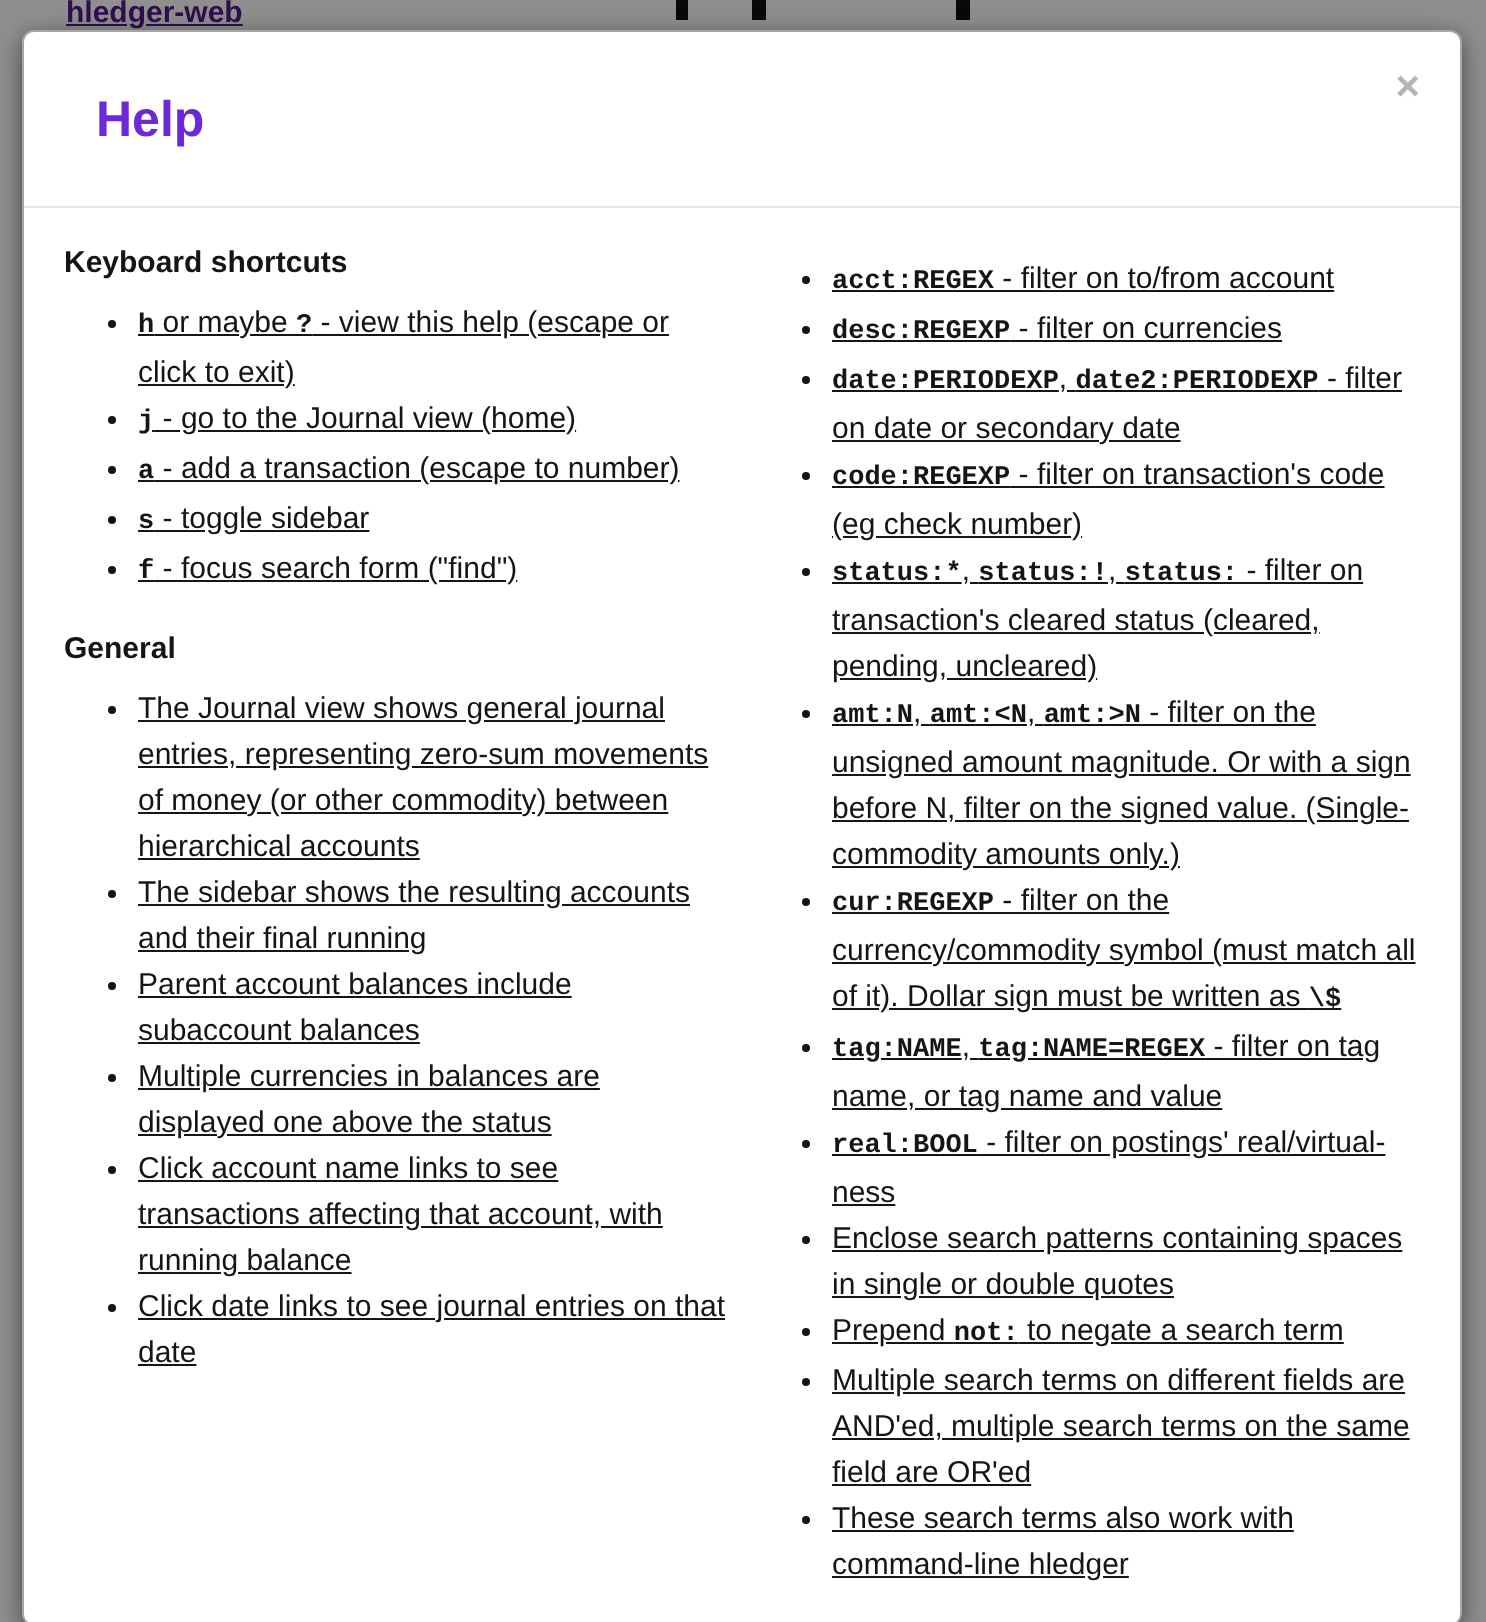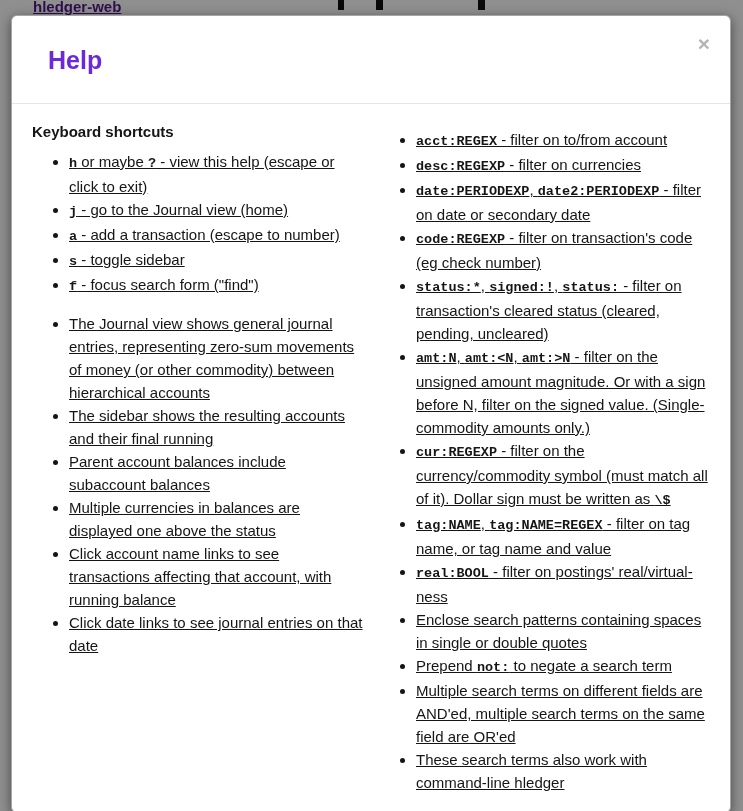--- a/index.html
+++ b/index.html
@@ -112,36 +112,37 @@
   <div class="modal-body">
     <div class="col">
         <h3 class="section-heading">Keyboard shortcuts</h3>
         <ul>
           <li><code>h</code><span> or maybe </span><code>?</code><span> - view this help (escape or click to exit)</span></li>
           <li><code>j</code><span> - go to the Journal view (home)</span></li>
           <li><code>a</code><span> - add a transaction (escape to number)</span></li>
           <li><code>s</code><span> - toggle sidebar</span></li>
           <li><code>f</code><span> - focus search form ("find")</span></li>
         </ul>
+        <h3 class="section-heading">General</h3>
         <ul>
           <li><span>The Journal view shows general journal entries, representing zero-sum movements of money (or other commodity) between hierarchical accounts</span></li>
           <li><span>The sidebar shows the resulting accounts and their final running</span></li>
           <li><span>Parent account balances include subaccount balances</span></li>
           <li><span>Multiple currencies in balances are displayed one above the status</span></li>
           <li><span>Click account name links to see transactions affecting that account, with running balance</span></li>
           <li><span>Click date links to see journal entries on that date</span></li>
         </ul>
       </div>
     <div class="col">
         <ul>
           <li><code>acct:REGEX</code><span> - filter on to/from account</span></li>
           <li><code>desc:REGEXP</code><span> - filter on currencies</span></li>
           <li><code>date:PERIODEXP</code><span>, </span><code>date2:PERIODEXP</code><span> - filter on date or secondary date</span></li>
           <li><code>code:REGEXP</code><span> - filter on transaction's code (eg check number)</span></li>
-          <li><code>status:*</code><span>, </span><code>signed:!</code><span>, </span><code>status:</code><span> - filter on transaction's cleared status (cleared, pending, uncleared)</span></li>
+          <li><code>status:*</code><span>, </span><code>status:!</code><span>, </span><code>status:</code><span> - filter on transaction's cleared status (cleared, pending, uncleared)</span></li>
           <li><code>amt:N</code><span>, </span><code>amt:&lt;N</code><span>, </span><code>amt:&gt;N</code><span> - filter on the unsigned amount magnitude. Or with a sign before N, filter on the signed value. (Single-commodity amounts only.)</span></li>
           <li><code>cur:REGEXP</code><span> - filter on the currency/commodity symbol (must match all of it). Dollar sign must be written as </span><code>\$</code></li>
           <li><code>tag:NAME</code><span>, </span><code>tag:NAME=REGEX</code><span> - filter on tag name, or tag name and value</span></li>
           <li><code>real:BOOL</code><span> - filter on postings' real/virtual-ness</span></li>
           <li><span>Enclose search patterns containing spaces in single or double quotes</span></li>
           <li><span>Prepend </span><code>not:</code><span> to negate a search term</span></li>
           <li><span>Multiple search terms on different fields are AND'ed, multiple search terms on the same field are OR'ed</span></li>
           <li><span>These search terms also work with command-line hledger</span></li>
         </ul>
       </div>

